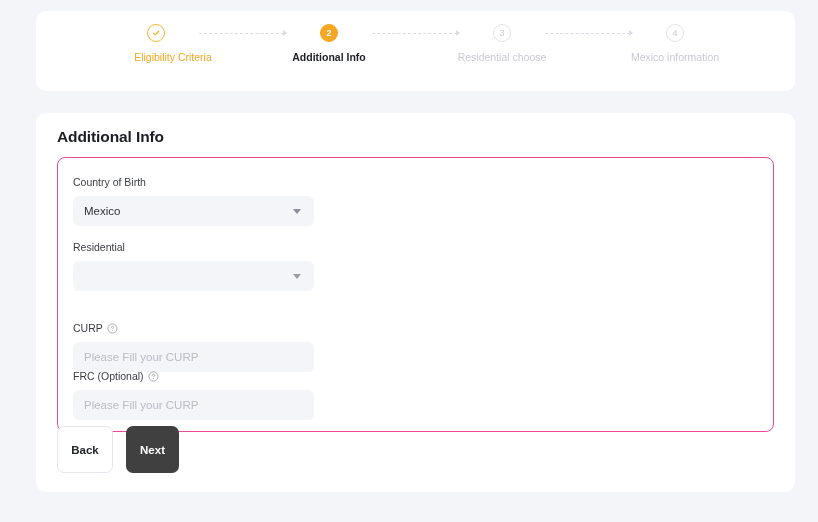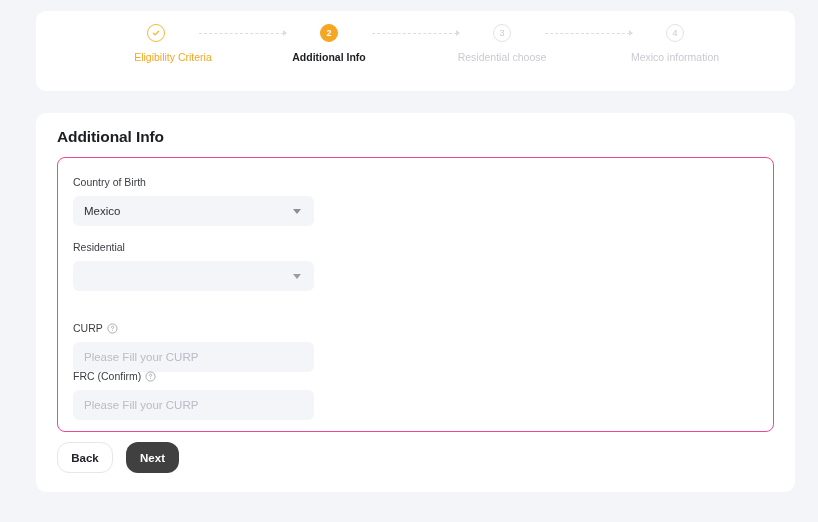--- a/index.html
+++ b/index.html
@@ -207,22 +207,22 @@
   .actions {
     position: absolute;
     left: 21px;
     bottom: 19px;
     display: flex;
     align-items: center;
     gap: 13px;
   }
 
   .btn {
-    height: 31px;
-    border-radius: 12px;
+    height: 47px;
+    border-radius: 7px;
     font-size: 11.5px;
     font-weight: 700;
     display: flex;
     align-items: center;
     justify-content: center;
     border: none;
     font-family: inherit;
   }
 
   .btn-back {
@@ -332,21 +332,21 @@
             </svg>
           </span>
         </div>
         <div class="control">
           <span class="placeholder">Please Fill your CURP</span>
         </div>
       </div>
 
       <div class="field field-4">
         <div class="field-label">
-          <span>FRC (Confirm)</span>
+          <span>FRC (Optional)</span>
           <span class="help-icon">
             <svg width="11" height="11" viewBox="0 0 12 12" fill="none">
               <circle cx="6" cy="6" r="5" stroke="#9a9ca6" stroke-width="0.9"></circle>
               <path d="M4.8 4.7c0-.7.55-1.2 1.2-1.2s1.2.5 1.2 1.15c0 .85-1.2.9-1.2 1.75" stroke="#9a9ca6" stroke-width="0.9" stroke-linecap="round" fill="none"></path>
               <circle cx="6" cy="8.5" r="0.52" fill="#9a9ca6"></circle>
             </svg>
           </span>
         </div>
         <div class="control">
           <span class="placeholder">Please Fill your CURP</span>

